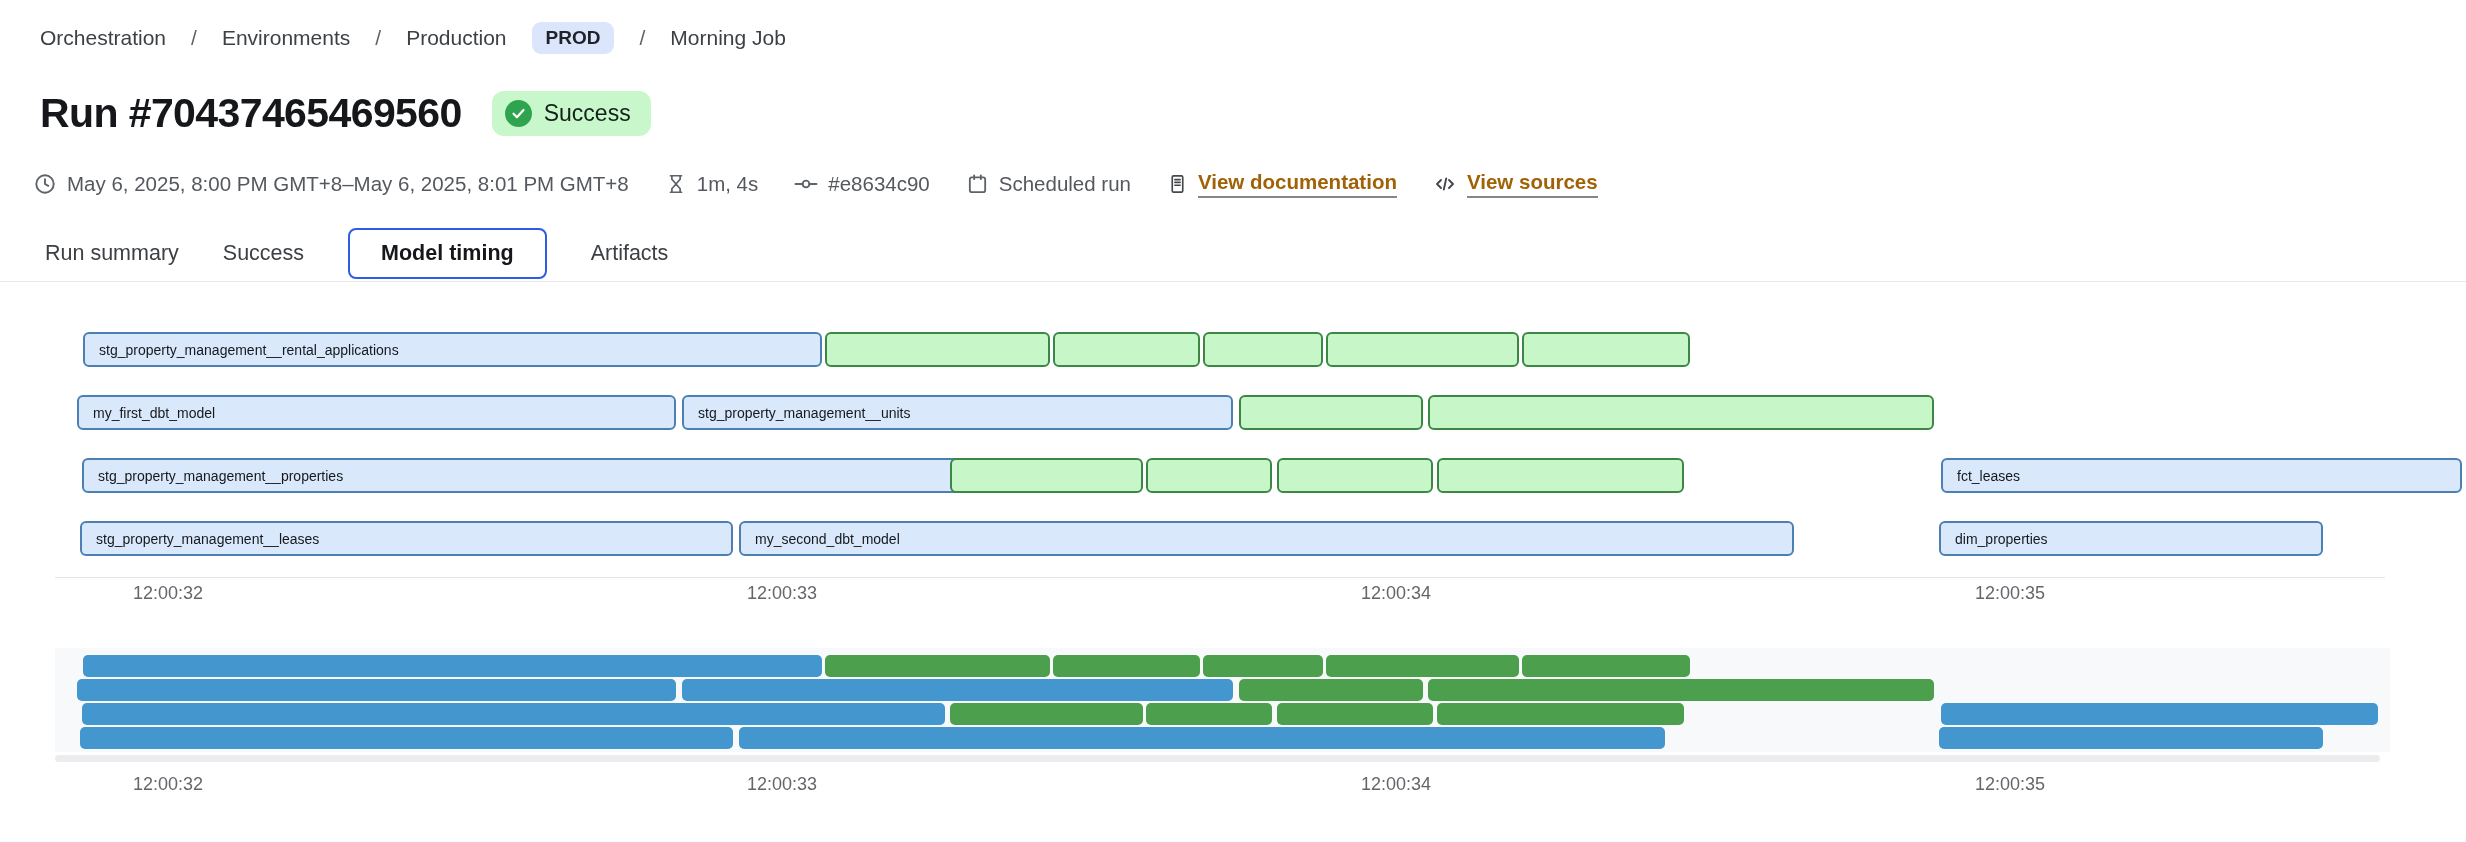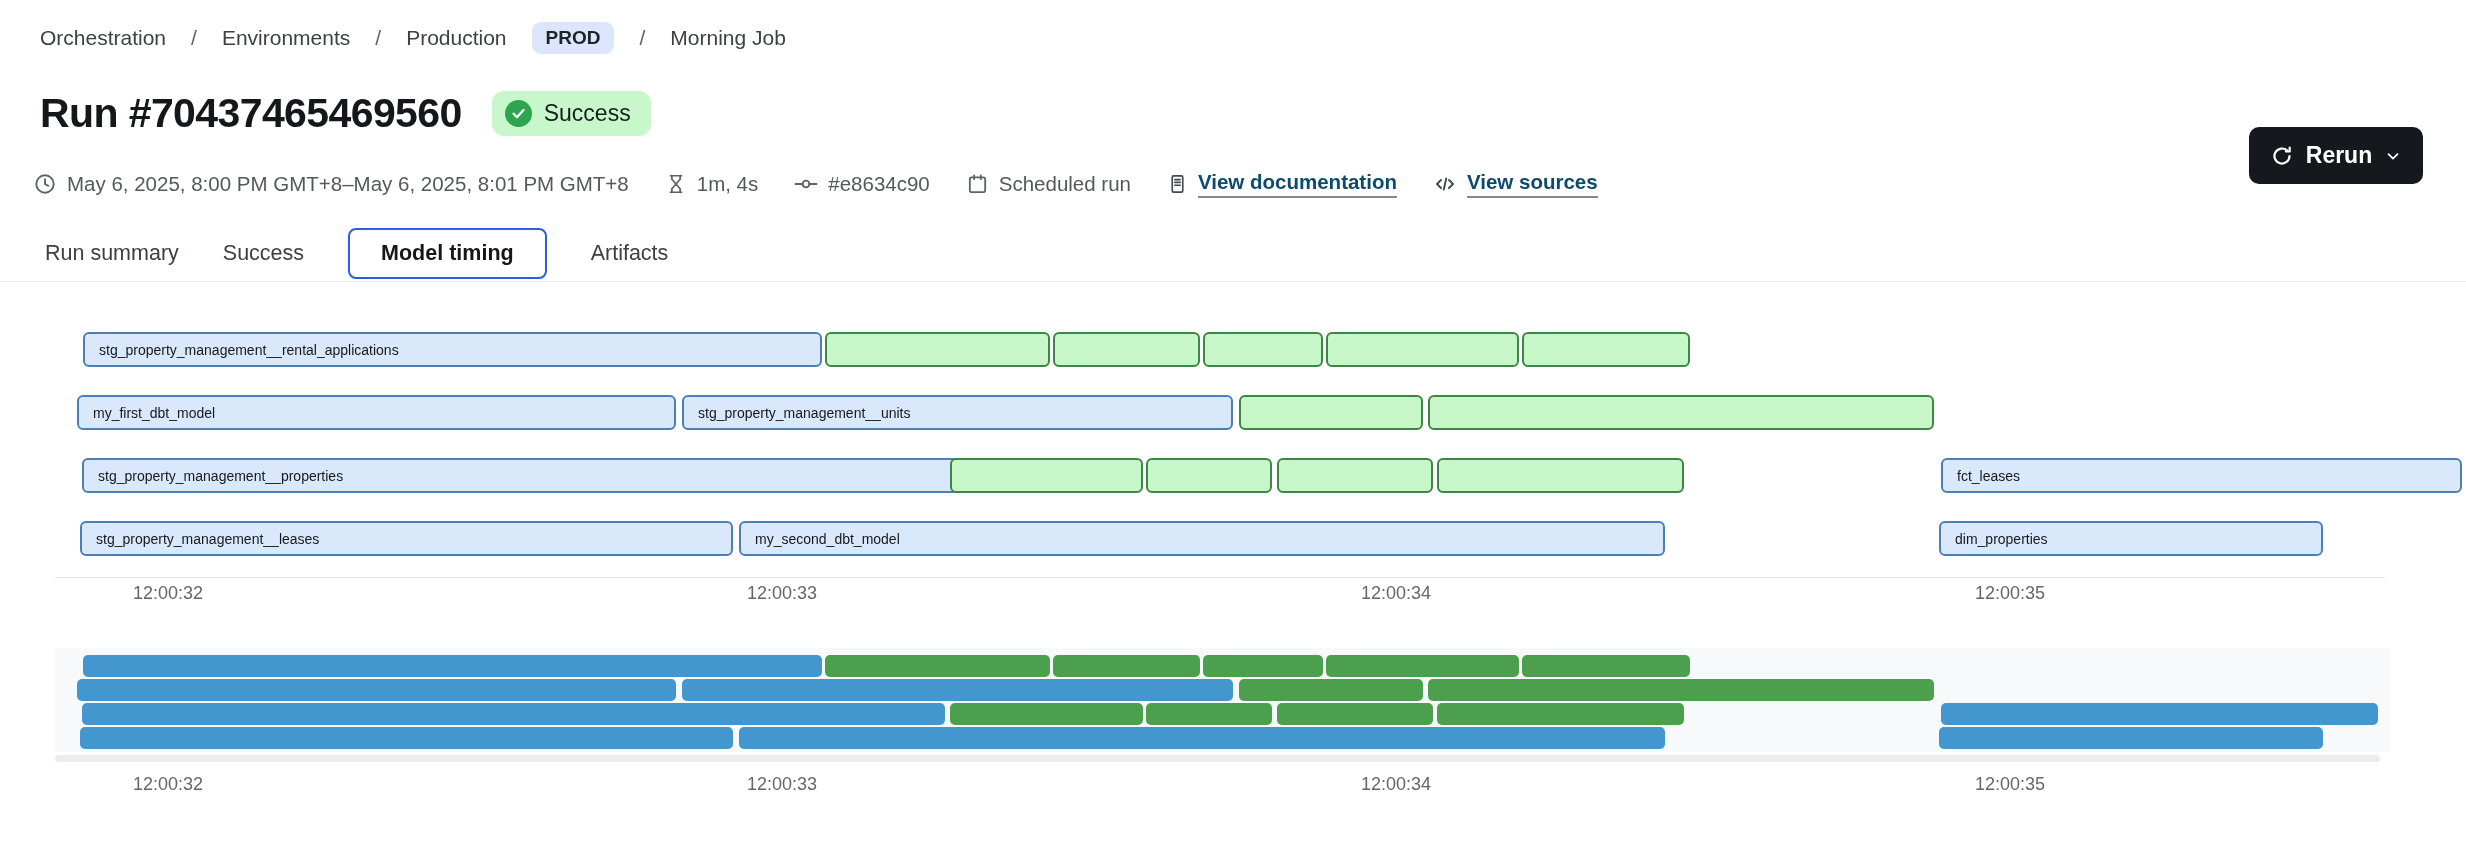--- a/index.html
+++ b/index.html
@@ -25,21 +25,21 @@
   .status-badge { display:flex; align-items:center; gap:12px; background:var(--badge-bg,#c9f7cc);
     border-radius:12px; padding:9px 20px 9px 13px; font-size:23px; font-weight:500; color:#13211a; }
   .check-circle { width:27px; height:27px; border-radius:50%; background:var(--status-green,#2ea44f);
     display:flex; align-items:center; justify-content:center; flex:none; }
 
   
   .meta-row { position:absolute; left:33px; top:170px; display:flex; align-items:center; gap:36px;
     font-size:20.5px; color:#55585e; }
   .meta-item { display:flex; align-items:center; gap:10px; white-space:nowrap; }
   .meta-item svg { flex:none; }
-  .meta-link { color:#0c4a6e; font-weight:700; border-bottom:2px solid #83868b; padding-bottom:2px; cursor:pointer; }
+  .meta-link { color:#a16207; font-weight:700; border-bottom:2px solid #83868b; padding-bottom:2px; cursor:pointer; }
 
   
   .rerun-btn { position:absolute; left:2249px; top:127px; width:174px; height:57px;
     background:var(--rerun-bg,#15181c); border-radius:10px; color:#fff; display:flex; align-items:center;
     justify-content:center; gap:12px; font-size:23px; font-weight:700; cursor:pointer; }
 
   
   .tabs { position:absolute; left:45px; top:228px; display:flex; align-items:center; gap:44px;
     font-size:21.5px; color:#3c4045; }
   .tab { padding:12px 0; cursor:pointer; }
@@ -83,30 +83,20 @@
     <div class="status-badge">
       <span class="check-circle">
         <svg width="15" height="15" viewBox="0 0 24 24" fill="none" stroke="#ffffff" stroke-width="3.6" stroke-linecap="round" stroke-linejoin="round">
             <polyline points="4 12.5 9.5 18 20 6.5"></polyline>
           </svg>
       </span>
       <span>Success</span>
     </div>
   </div>
 
-  <div class="rerun-btn">
-    <svg width="24" height="24" viewBox="0 0 24 24" fill="none" stroke="#ffffff" stroke-width="2.2" stroke-linecap="round" stroke-linejoin="round">
-        <path d="M19.5 12a7.5 7.5 0 1 1-2.1-5.2"></path>
-        <polyline points="19.7 3.6 19.7 7.4 15.9 7.4"></polyline>
-      </svg>
-    <span>Rerun</span>
-    <svg width="18" height="18" viewBox="0 0 24 24" fill="none" stroke="#ffffff" stroke-width="2.4" stroke-linecap="round" stroke-linejoin="round">
-        <polyline points="6 9.5 12 15.5 18 9.5"></polyline>
-      </svg>
-  </div>
 
   <div class="meta-row">
     <div class="meta-item">
       <svg width="24" height="24" viewBox="0 0 24 24" fill="none" stroke="#5f6368" stroke-width="1.9" stroke-linecap="round">
           <circle cx="12" cy="12" r="8.7"></circle>
           <polyline points="12 7.2 12 12 15.3 13.8"></polyline>
         </svg>
       <span>May 6, 2025, 8:00 PM GMT+8–May 6, 2025, 8:01 PM GMT+8</span>
     </div>
     <div class="meta-item">
@@ -182,21 +172,21 @@
         <div class="bar green" style="left: 950px; top: 176px; width: 193px;"></div>
         <div class="bar green" style="left: 1146px; top: 176px; width: 126px;"></div>
         <div class="bar green" style="left: 1277px; top: 176px; width: 156px;"></div>
         <div class="bar green" style="left: 1437px; top: 176px; width: 247px;"></div>
         <div class="bar blue" style="left: 1941px; top: 176px; width: 521px;">
           <span class="bar-label">fct_leases</span>
         </div>
         <div class="bar blue" style="left: 80px; top: 239px; width: 653px;">
           <span class="bar-label">stg_property_management__leases</span>
         </div>
-        <div class="bar blue" style="left: 739px; top: 239px; width: 926px;">
+        <div class="bar blue" style="left: 739px; top: 239px; width: 1055px;">
           <span class="bar-label">my_second_dbt_model</span>
         </div>
         <div class="bar blue" style="left: 1939px; top: 239px; width: 384px;">
           <span class="bar-label">dim_properties</span>
         </div>
       </div>
     <div class="axis-line"></div>
     <div>
         <div class="tick" style="left: 168px; top: 301px;">12:00:32</div>
         <div class="tick" style="left: 782px; top: 301px;">12:00:33</div>

